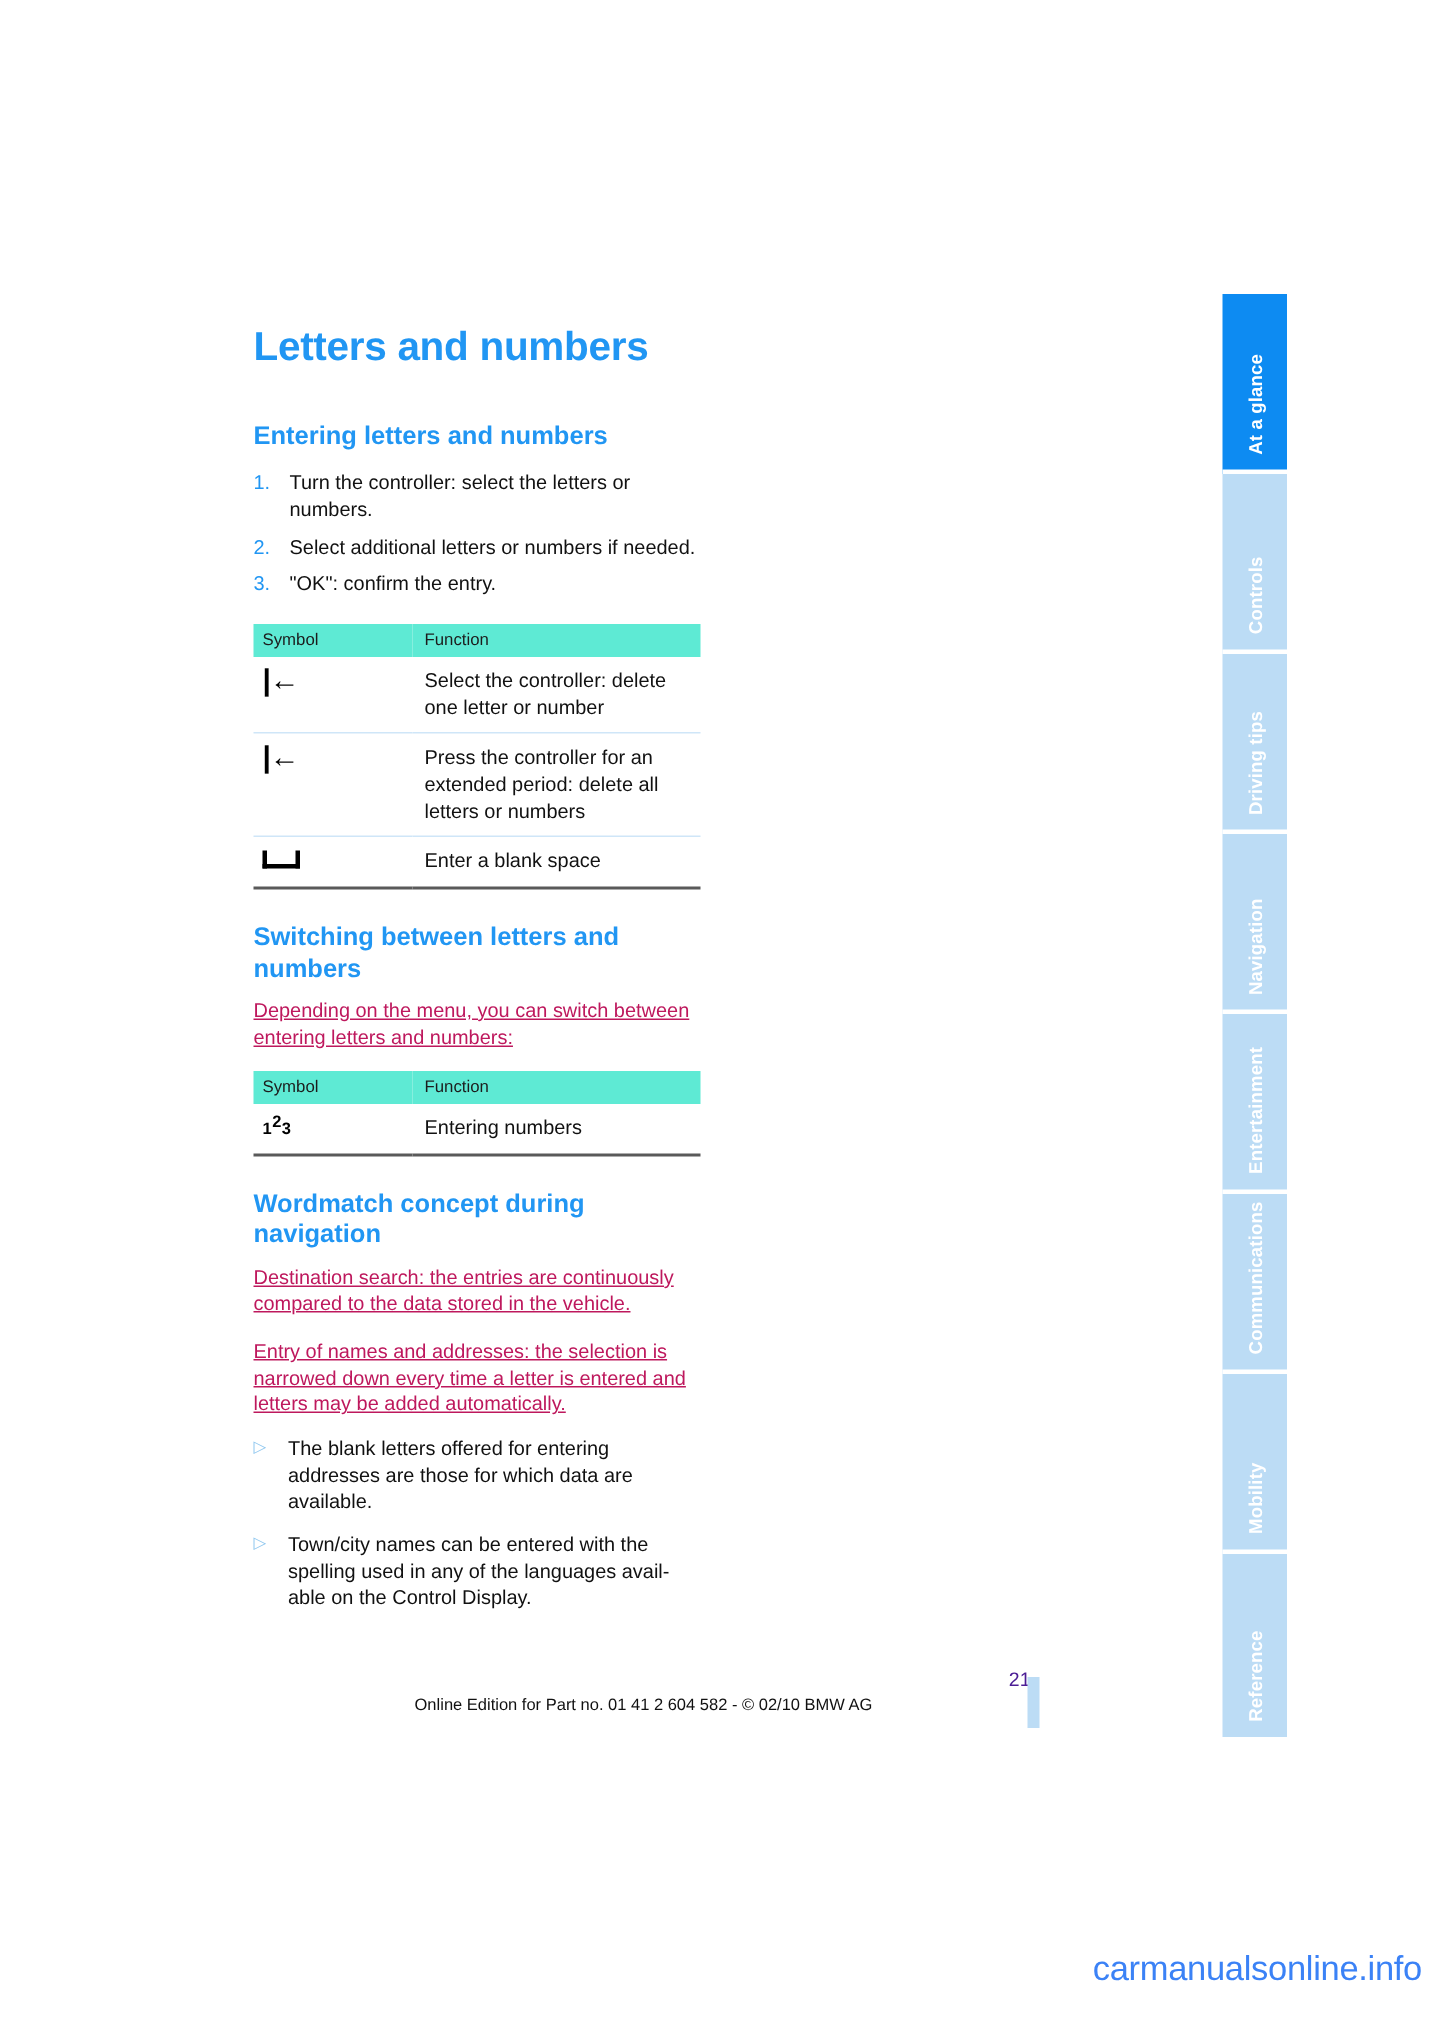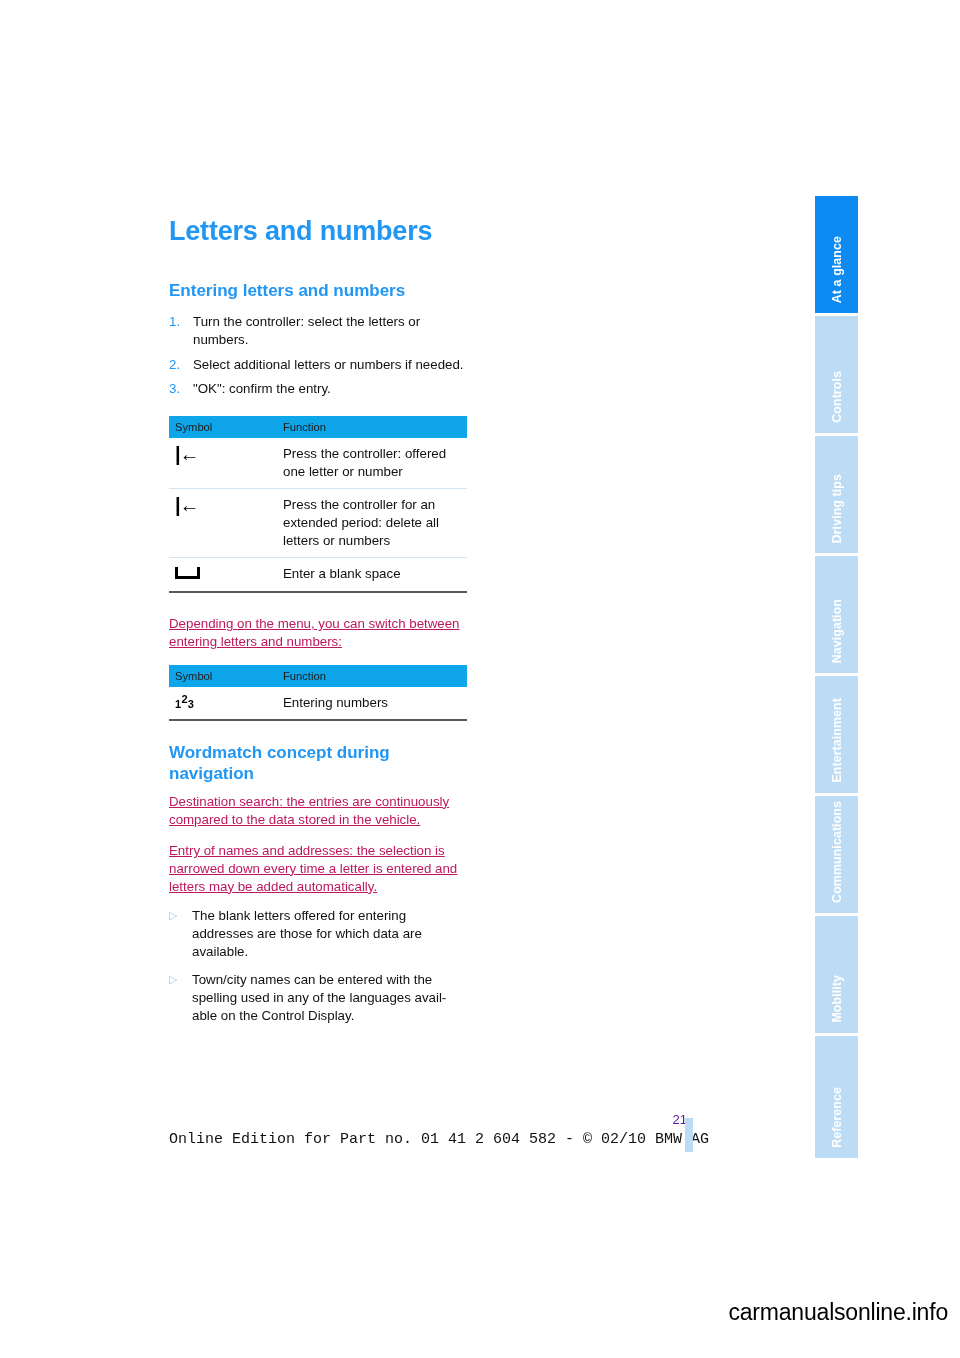--- a/index.html
+++ b/index.html
@@ -73,21 +73,21 @@
   .step-text { flex: 1; }
 
   
   .tbl {
     width: 298px;
     border-collapse: collapse;
     margin: 0 0 22px 0;
     border-bottom: 2px solid #5a5a5a;
   }
   .tbl thead th {
-    background: #0ea5e9;
+    background: #5eead4;
     color: #1c1c1c;
     font-size: 11.2px;
     font-weight: normal;
     text-align: left;
     padding: 4px 0 4px 6px;
     line-height: 1.25;
   }
   .tbl thead th.col-fn { padding-left: 8px; }
   .tbl td {
     vertical-align: top;
@@ -173,25 +173,24 @@
   }
   #page-number {
     text-align: right;
     font-size: 13px;
     color: #4c1d95;
     line-height: 1.2;
     padding-right: 2px;
   }
   #edition-line {
     text-align: center;
-    font-size: 15px;
+    font-size: 11px;
     color: #111;
     margin-top: 3px;
     white-space: nowrap;
-    font-family: Liberation Mono, monospace;
   }
   #footer-tick {
     position: absolute;
     left: 685px;
     top: 1118px;
     width: 8px;
     height: 34px;
     background: #bcdcf5;
   }
 
@@ -227,21 +226,21 @@
   .rail-tab.active .rail-label { color: #ffffff; }
 
   
   #watermark {
     position: absolute;
     left: 0;
     top: 1299px;
     width: 948px;
     text-align: right;
     font-size: 23px;
-    color: #000000;
+    color: #3b82f6;
     font-family: "Liberation Sans", sans-serif;
     letter-spacing: -0.2px;
   }
 </style>
 </head>
 <body>
 
 <div id="page">
 
   <div id="content">
@@ -270,37 +269,38 @@
         <tr>
           <th class="col-sym">Symbol</th>
           <th class="col-fn">Function</th>
         </tr>
       </thead>
       <tbody>
         <tr>
           <td class="sym">
             <span class="glyph-bksp">|←</span>
           </td>
-          <td class="fn">Press the controller: offered one letter or number</td>
+          <td class="fn">Select the controller: delete one letter or number</td>
         </tr>
         <tr>
           <td class="sym">
             <span class="glyph-bksp">|←</span>
           </td>
           <td class="fn">Press the controller for an extended period: delete all letters or numbers</td>
         </tr>
         <tr>
           <td class="sym">
             <span class="glyph-space"></span>
           </td>
           <td class="fn">Enter a blank space</td>
         </tr>
       </tbody>
     </table>
 
+    <h2 class="h2 tight">Switching between letters and numbers</h2>
     <p class="para last">Depending on the menu, you can switch between entering letters and numbers:</p>
 
     <table class="tbl">
       <thead>
         <tr>
           <th class="col-sym">Symbol</th>
           <th class="col-fn">Function</th>
         </tr>
       </thead>
       <tbody>

